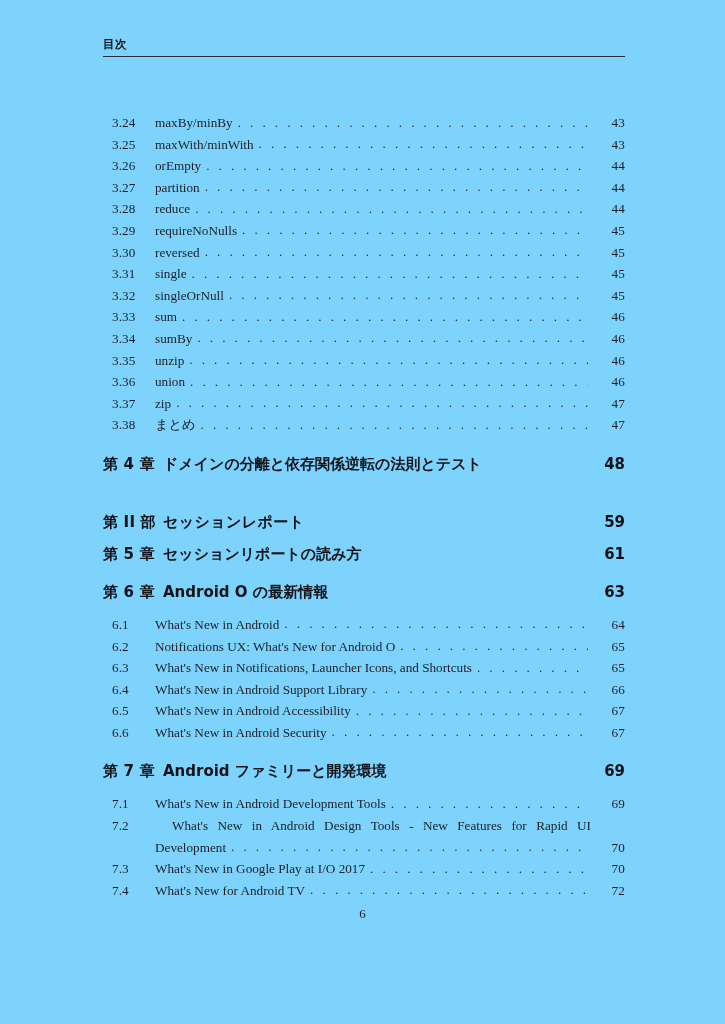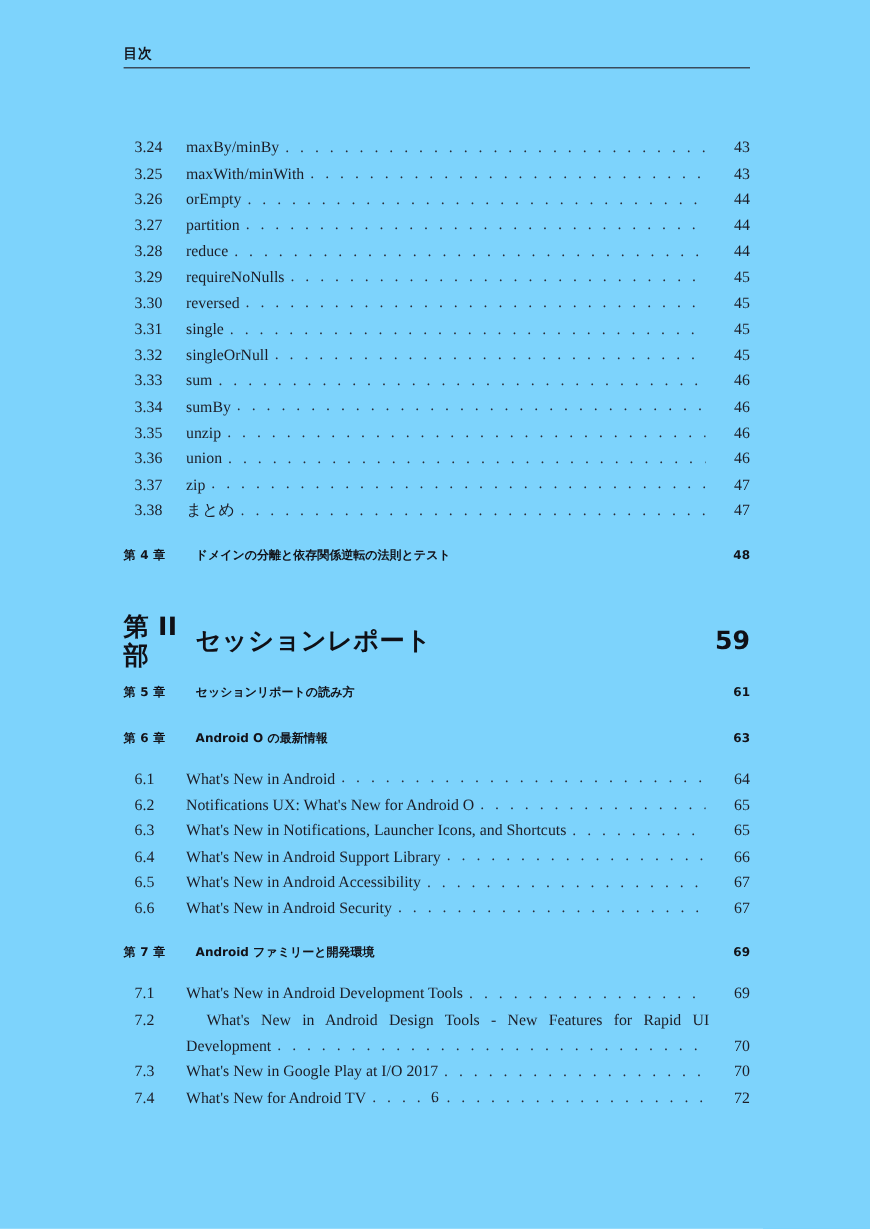--- a/index.html
+++ b/index.html
@@ -104,21 +104,21 @@
     text-align-last: justify;
   }
   .entry.wrap-cont .num { visibility: hidden; }
 
   
   .chapter {
     display: flex;
     align-items: baseline;
     font-family: "DejaVu Sans", "Liberation Sans", sans-serif;
     font-weight: bold;
-    font-size: 10px;
+    font-size: 15px;
     line-height: 20px;
     color: #131319;
   }
   .chapter .num {
     width: 60px;
     flex: 0 0 60px;
     text-align: left;
     letter-spacing: 0.2px;
   }
   .chapter .title-wrap {
@@ -128,24 +128,24 @@
   .chapter .title { white-space: nowrap; }
   .chapter .pg {
     flex: 0 0 34px;
     width: 34px;
     text-align: right;
   }
 
   
   .part {
     display: flex;
-    align-items: center;
+    align-items: flex-end;
     font-family: "DejaVu Sans", "Liberation Sans", sans-serif;
     font-weight: bold;
-    font-size: 21px;
+    font-size: 15px;
     line-height: 24px;
     color: #101016;
   }
   .part .num {
     width: 60px;
     flex: 0 0 60px;
     text-align: left;
     letter-spacing: 0.2px;
   }
   .part .title-wrap { flex: 1 1 auto; min-width: 0; }

